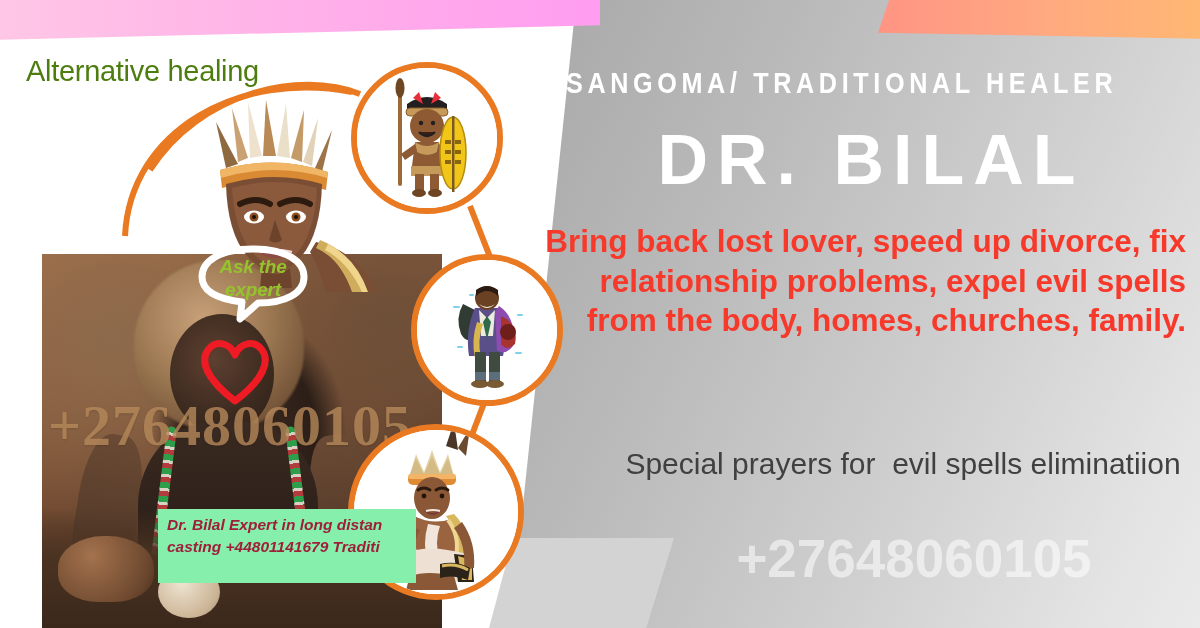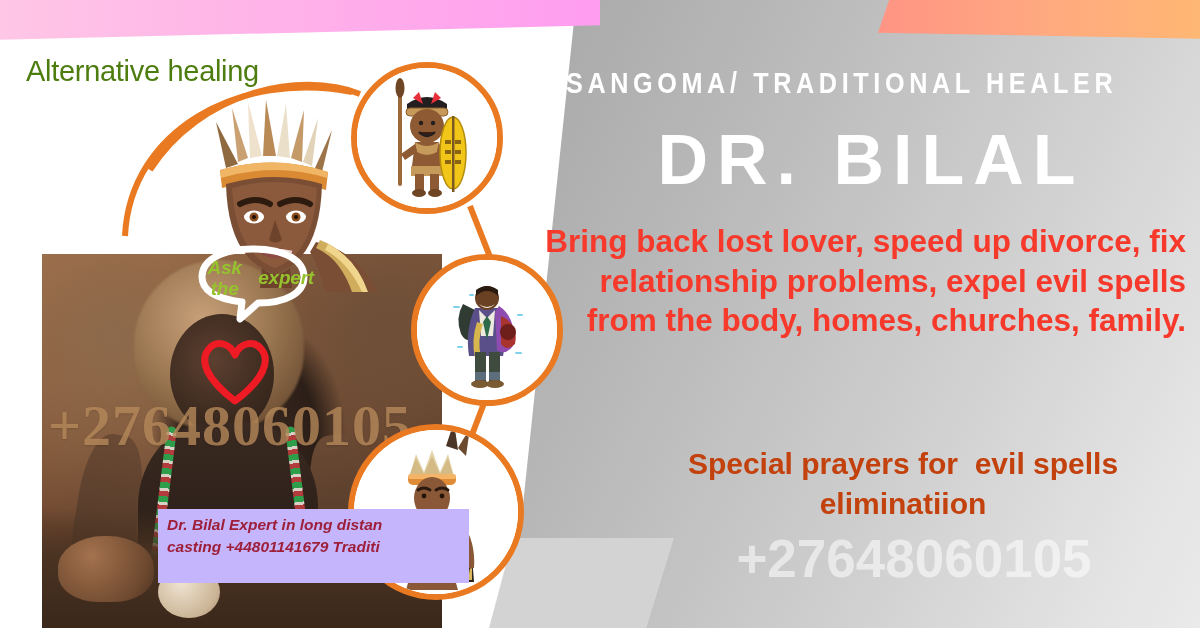--- a/index.html
+++ b/index.html
@@ -120,21 +120,21 @@
   .heart svg { display:block; width:100%; height:100%; }
 
   .speech {
     position:absolute; left:192px; top:245px;
     width:122px; height:78px;
     z-index:7;
   }
   .speech svg { position:absolute; inset:0; width:100%; height:100%; }
   .speech-text {
     position:absolute; inset:0;
-    display:flex; flex-direction:row;
+    display:flex; flex-direction:column;
     align-items:center; justify-content:center;
     gap:1px;
     padding-bottom:12px;
     font-size:19px; font-weight:bold; font-style:italic;
     color:#96c22e;
     line-height:1.12;
     text-align:center;
     letter-spacing:-0.2px;
   }
 
@@ -145,22 +145,22 @@
     font-weight:bold;
     color:rgba(186,140,92,0.78);
     letter-spacing:1px;
     white-space:nowrap;
     z-index:5;
     text-shadow:0 1px 2px rgba(0,0,0,0.12);
   }
 
   .caption-box {
     position:absolute; left:158px; top:509px;
-    width:311px; height:74px;
-    background:#c4b5fd;
+    width:258px; height:74px;
+    background:#86efac;
     padding:5px 8px 4px 9px;
     z-index:8;
     overflow:hidden;
   }
   .caption-box p {
     font-size:15.5px;
     font-weight:bold;
     font-style:italic;
     color:#9e1f3a;
     line-height:1.42;
@@ -228,22 +228,22 @@
     color:#f7392b;
     line-height:1.26;
     text-align:right;
     z-index:9;
   }
 
   .blackblock {
     position:absolute; left:618px; top:444px;
     width:570px;
     font-size:30px;
-    font-weight:bold;
-    color:#c2410c;
+    font-weight:normal;
+    color:#404040;
     line-height:1.32;
     text-align:center;
     white-space:pre-wrap;
     z-index:9;
   }
 
   .ghostphone {
     position:absolute; left:640px; top:528px;
     width:548px;
     font-size:53px;

